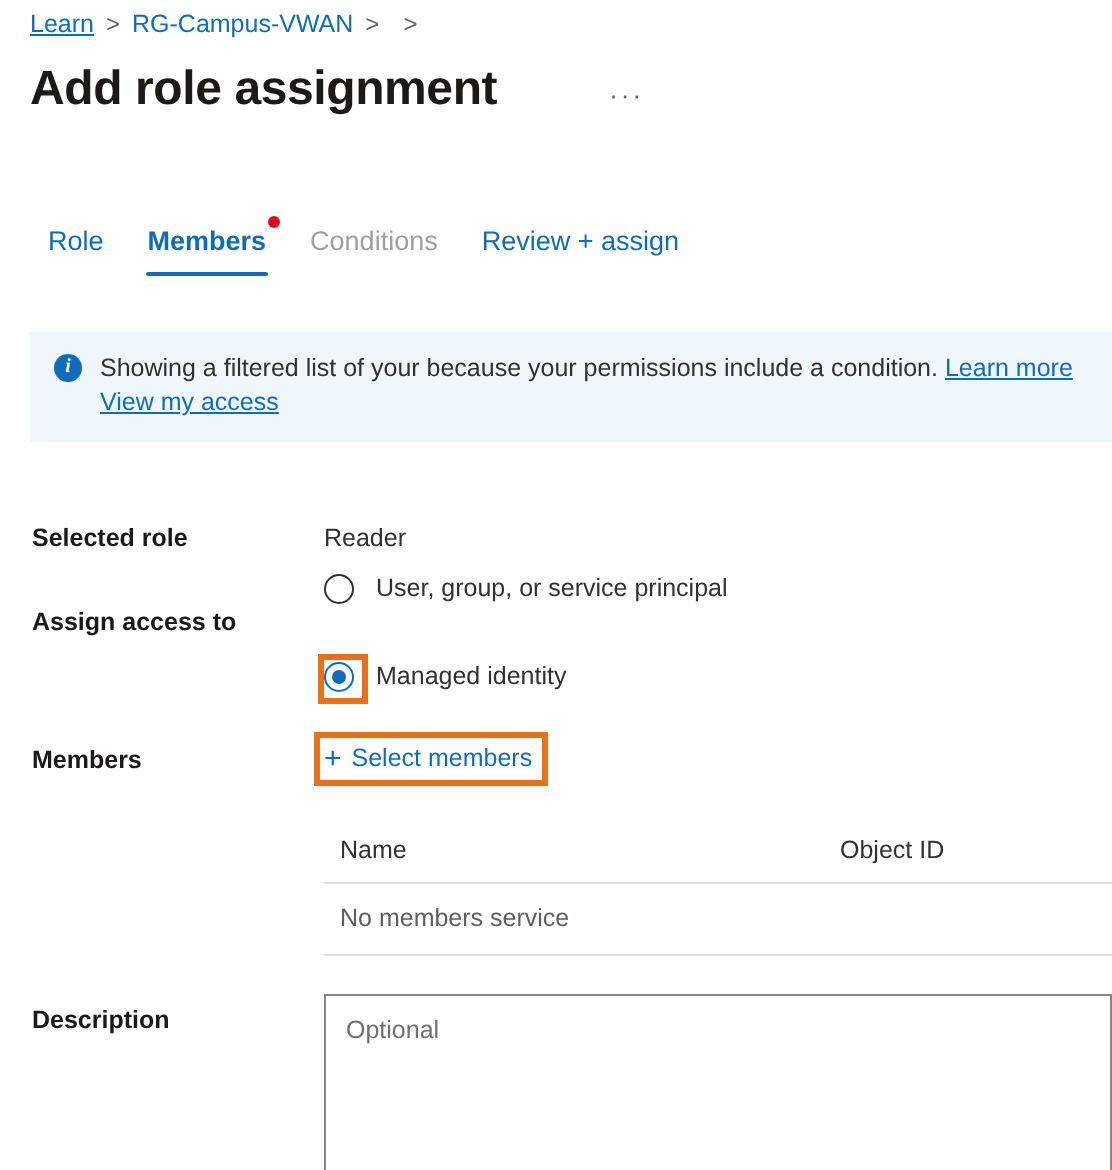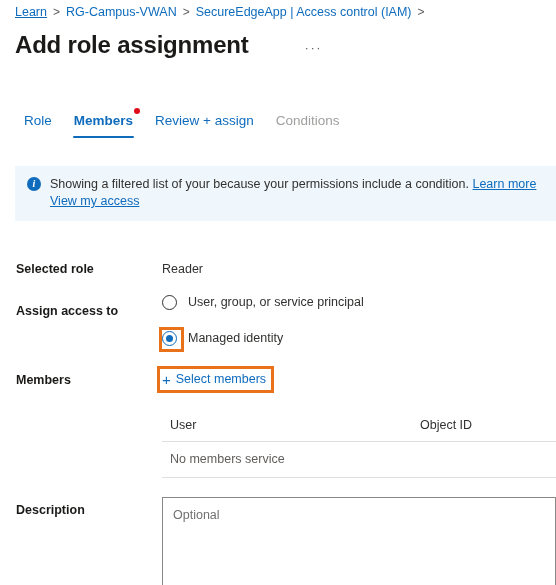--- a/index.html
+++ b/index.html
@@ -158,61 +158,60 @@
   }
 </style>
 </head>
 <body>
 
 <div class="breadcrumb">
   <span class="crumb home">Learn</span>
   <span class="crumb-sep">&gt;</span>
   <span class="crumb">RG-Campus-VWAN</span>
   <span class="crumb-sep">&gt;</span>
-  <span class="crumb">SecureEdgeApp | Access control (IAM)</span>
   <span class="crumb-sep">&gt;</span>
 </div>
 
 <div class="title-row">
   <div class="page-title">Add role assignment</div>
   <div class="title-ellipsis">···</div>
 </div>
 
 <div class="tabs">
   <div class="tab">
     <span>Role</span>
   </div>
   <div class="tab active">
     <span>Members</span>
     <span class="dot"></span>
     <span class="underline"></span>
   </div>
+  <div class="tab disabled">
+    <span>Conditions</span>
+  </div>
   <div class="tab">
     <span>Review + assign</span>
-  </div>
-  <div class="tab disabled">
-    <span>Conditions</span>
   </div>
 </div>
 
 <div class="banner">
   <div class="info-icon">i</div>
   <div class="banner-text">
     <span>Showing a filtered list of your because your permissions include a condition.</span>
     <a>Learn more</a><br>
     <a>View my access</a>
   </div>
 </div>
 
 <div class="form-label" style="top:261px;">Selected role</div>
 <div class="field" style="top:261px;">Reader</div>
 
 <div class="form-label" style="top:303px;">Assign access to</div>
 
-<div class="field" style="top:294px;">
+<div class="field" style="top:286px;">
   <div class="radio-row">
     <span class="radio"></span>
     <span class="radio-label">User, group, or service principal</span>
   </div>
 </div>
 
 <div class="field" style="top:330px;">
   <div class="radio-row">
     <span class="radio checked"></span>
     <span class="radio-label">Managed identity</span>
@@ -227,21 +226,21 @@
   <span class="select-members">
     <span class="plus">+</span>
     <span>Select members</span>
   </span>
 </div>
 
 <div class="hl-box" style="left:157px;top:366px;width:117px;height:27px;"></div>
 
 <div class="members-table">
   <div class="tbl-head">
-    <div class="col-name">User</div>
+    <div class="col-name">Name</div>
     <div class="col-obj">Object ID</div>
   </div>
   <div class="tbl-divider"></div>
   <div class="tbl-row">No members service</div>
   <div class="tbl-divider"></div>
 </div>
 
 <div class="form-label" style="top:502px;">Description</div>
 <div class="desc-box">
   <div class="desc-placeholder">Optional</div>

